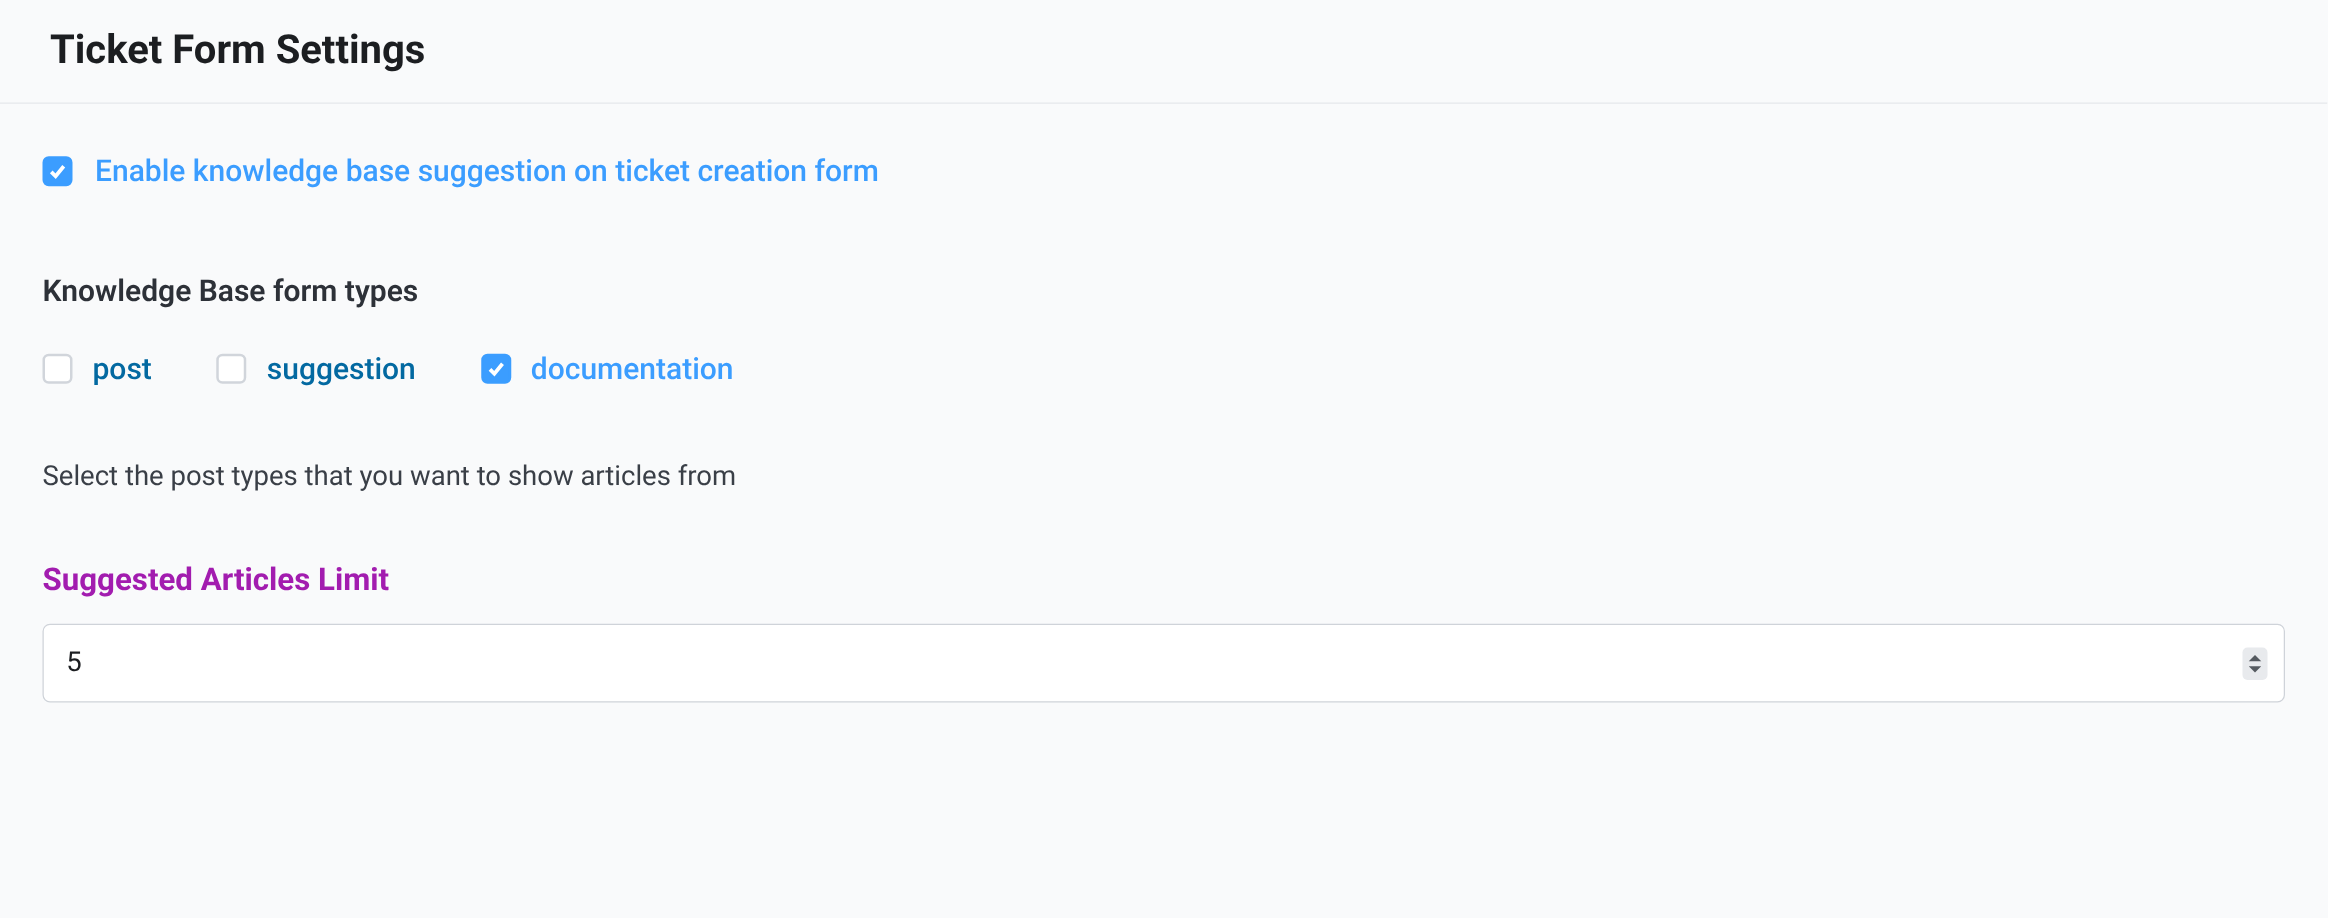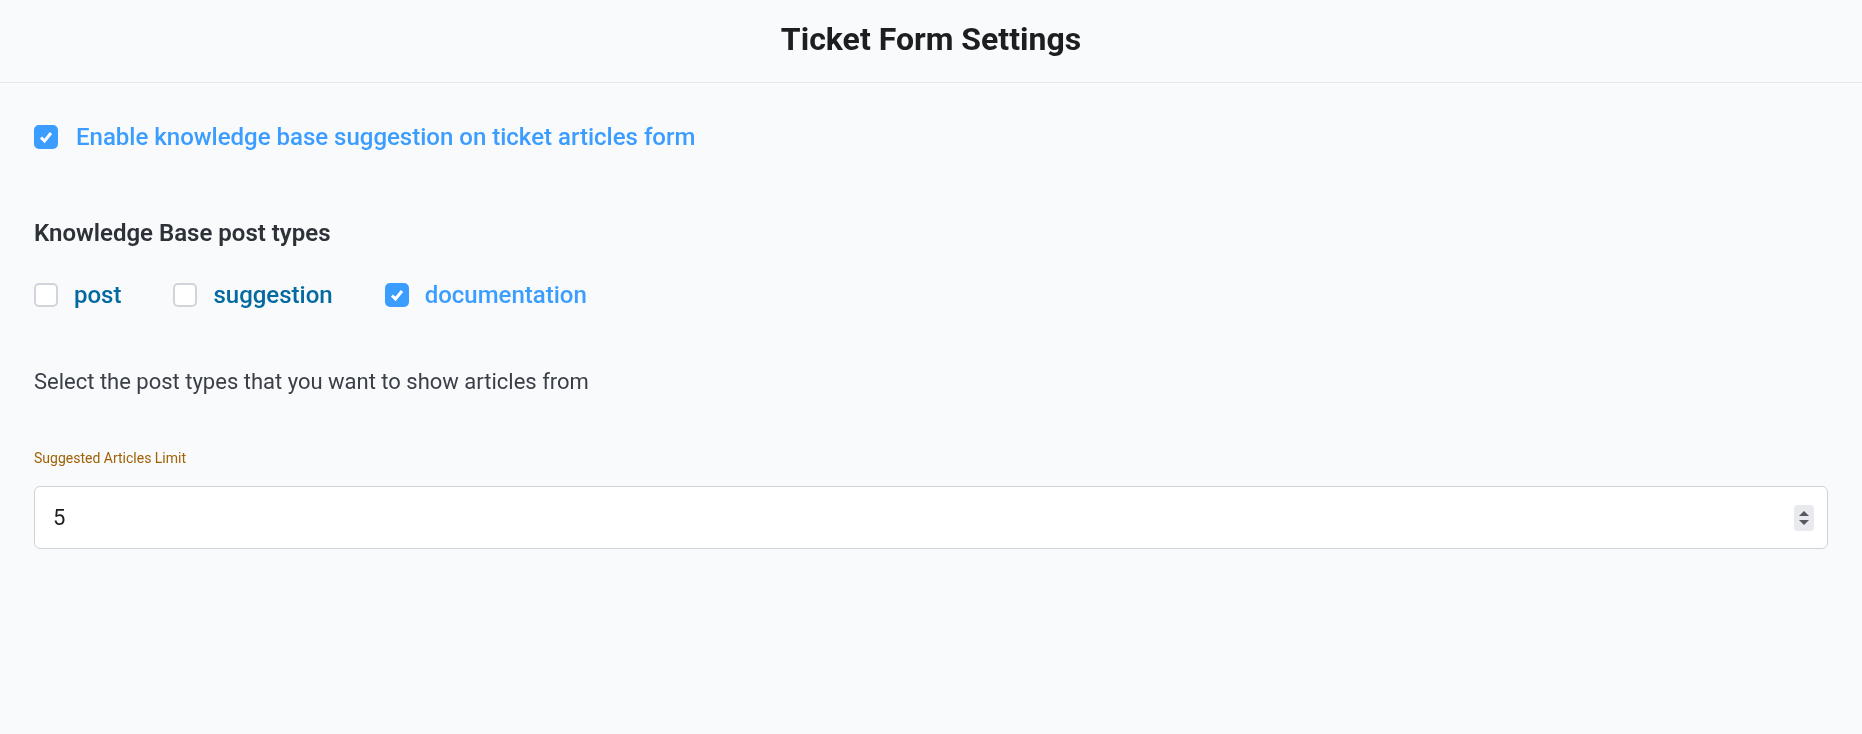--- a/index.html
+++ b/index.html
@@ -8,21 +8,20 @@
       padding: 0;
     }
     body {
       font-family: -apple-system, BlinkMacSystemFont, "Segoe UI", Roboto, Helvetica, Arial, sans-serif;
       background: #f9fafb;
       color: #1c1e21;
     }
     .header {
       padding: 20px 40px 24px 40px;
       border-bottom: 1px solid #e5e7eb;
-      text-align: center;
     }
     .page-title {
       font-size: 32px;
       font-weight: 700;
       color: #1c1e21;
     }
     .content {
       padding: 40px 34px;
     }
     .checkbox-row {
@@ -84,23 +83,23 @@
       display: flex;
       align-items: center;
       gap: 16px;
     }
     .help-text {
       font-size: 22px;
       color: #3a3f47;
       margin-top: 60px;
     }
     .field-label {
-      font-size: 14px;
-      font-weight: 400;
-      color: #a16207;
+      font-size: 25px;
+      font-weight: 700;
+      color: #a21caf;
       margin-top: 56px;
       margin-bottom: 20px;
     }
     .select-wrapper {
       position: relative;
       width: 100%;
     }
     .select-field {
       width: 100%;
       background: #fff;
@@ -150,24 +149,24 @@
 </div>
 
 <div class="content">
 
   <div class="checkbox-row">
     <span class="checkbox checked">
       <svg viewBox="0 0 16 16">
           <polyline points="3,8.5 6.5,12 13,4"></polyline>
         </svg>
     </span>
-    <label class="checkbox-label blue">Enable knowledge base suggestion on ticket articles form</label>
+    <label class="checkbox-label blue">Enable knowledge base suggestion on ticket creation form</label>
   </div>
 
-  <h2 class="section-heading">Knowledge Base post types</h2>
+  <h2 class="section-heading">Knowledge Base form types</h2>
 
   <div class="post-types-row">
     <div class="post-type-item">
       <span class="checkbox">
         
       </span>
       <label class="checkbox-label dark">post</label>
     </div>
     <div class="post-type-item">
       <span class="checkbox">

